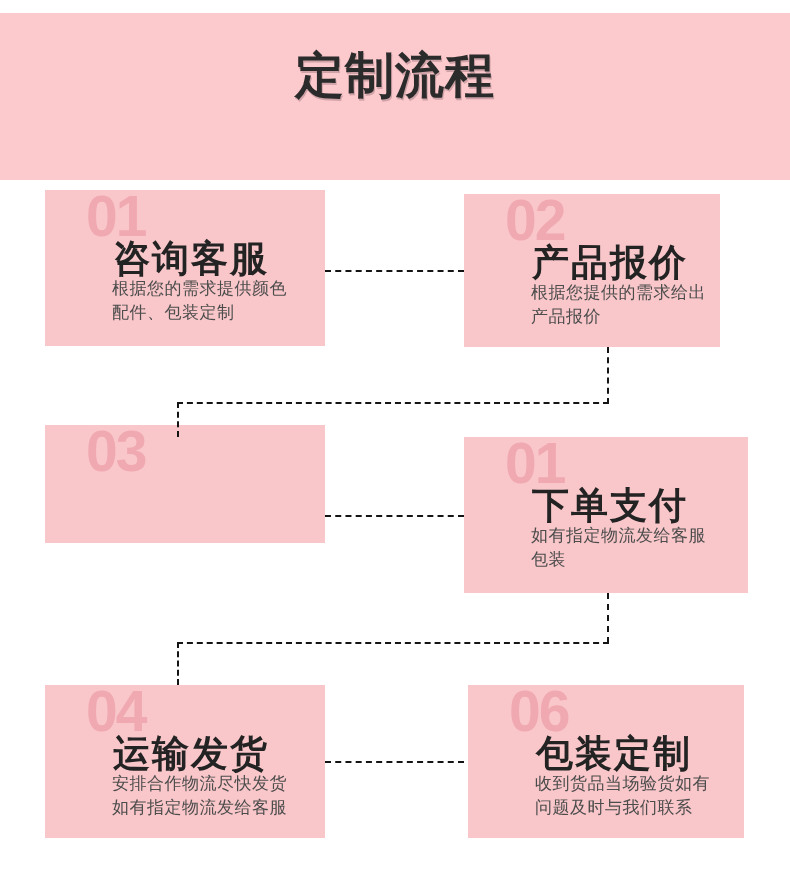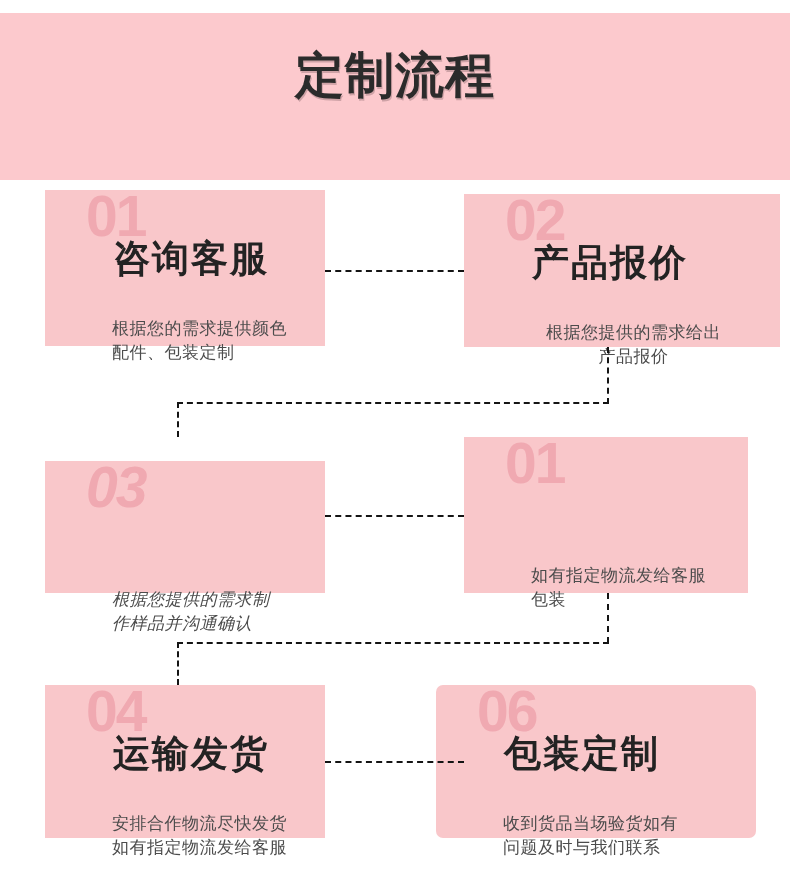--- a/index.html
+++ b/index.html
@@ -32,25 +32,25 @@
     font-weight: 900;
     letter-spacing: 1px;
     color: var(--title-color, #2b2b2b);
     text-shadow: 1px 2px 0 rgba(120,90,95,0.35);
   }
   .card {
     position: absolute;
     background: var(--card-bg, #f9c7ca);
   }
   .card.pos-1 { left: 45px;  top: 190px; width: 280px; height: 156px; }
-  .card.pos-2 { left: 464px; top: 194px; width: 316px; height: 153px; text-align: center; }
-  .card.pos-3 { left: 45px;  top: 461px; width: 280px; height: 132px; font-style: italic; }
+  .card.pos-2 { left: 464px; top: 194px; width: 256px; height: 153px; }
+  .card.pos-3 { left: 45px;  top: 425px; width: 280px; height: 118px; }
   .card.pos-4 { left: 464px; top: 437px; width: 284px; height: 156px; }
   .card.pos-5 { left: 45px;  top: 685px; width: 280px; height: 153px; }
-  .card.pos-6 { left: 436px; top: 685px; width: 320px; height: 153px; border-radius: 7px; }
+  .card.pos-6 { left: 468px; top: 685px; width: 276px; height: 153px; }
   .step-number {
     position: absolute;
     top: -2px;
     left: 41px;
     font-size: 57px;
     line-height: 1;
     font-weight: 900;
     letter-spacing: -2px;
     color: var(--number-color, #f0a9b1);
   }
@@ -66,21 +66,20 @@
   .step-desc {
     position: absolute;
     top: 87px;
     left: 67px;
     width: 205px;
     font-size: 17px;
     line-height: 24px;
     letter-spacing: 0.5px;
     color: var(--desc-color, #4c4c4c);
     white-space: pre-line;
-    margin-top: 40px;
   }
   .connector {
     position: absolute;
   }
   .connector.h { border-top: 2px dashed var(--connector-color, #141414); height: 0; }
   .connector.v { border-left: 2px dashed var(--connector-color, #141414); width: 0; }
   .conn-h-1-2 { left: 325px; top: 270px; width: 139px; }
   .conn-v-2   { left: 607px; top: 347px; height: 57px; }
   .conn-h-2-3 { left: 177px; top: 402px; width: 432px; }
   .conn-v-3   { left: 177px; top: 402px; height: 35px; }
@@ -108,26 +107,25 @@
 
   <div class="card pos-2">
     <div class="step-number">02</div>
     <div class="step-title">产品报价</div>
     <div class="step-desc">根据您提供的需求给出
 产品报价</div>
   </div>
 
   <div class="card pos-3">
     <div class="step-number">03</div>
-    <div class="step-desc">根据您提供的需求制
-作样品并沟通确认</div>
   </div>
 
   <div class="card pos-4">
     <div class="step-number">01</div>
+    <div class="step-title">下单支付</div>
     <div class="step-desc">如有指定物流发给客服
 包装</div>
   </div>
 
   <div class="card pos-5">
     <div class="step-number">04</div>
     <div class="step-title">运输发货</div>
     <div class="step-desc">安排合作物流尽快发货
 如有指定物流发给客服</div>
   </div>

